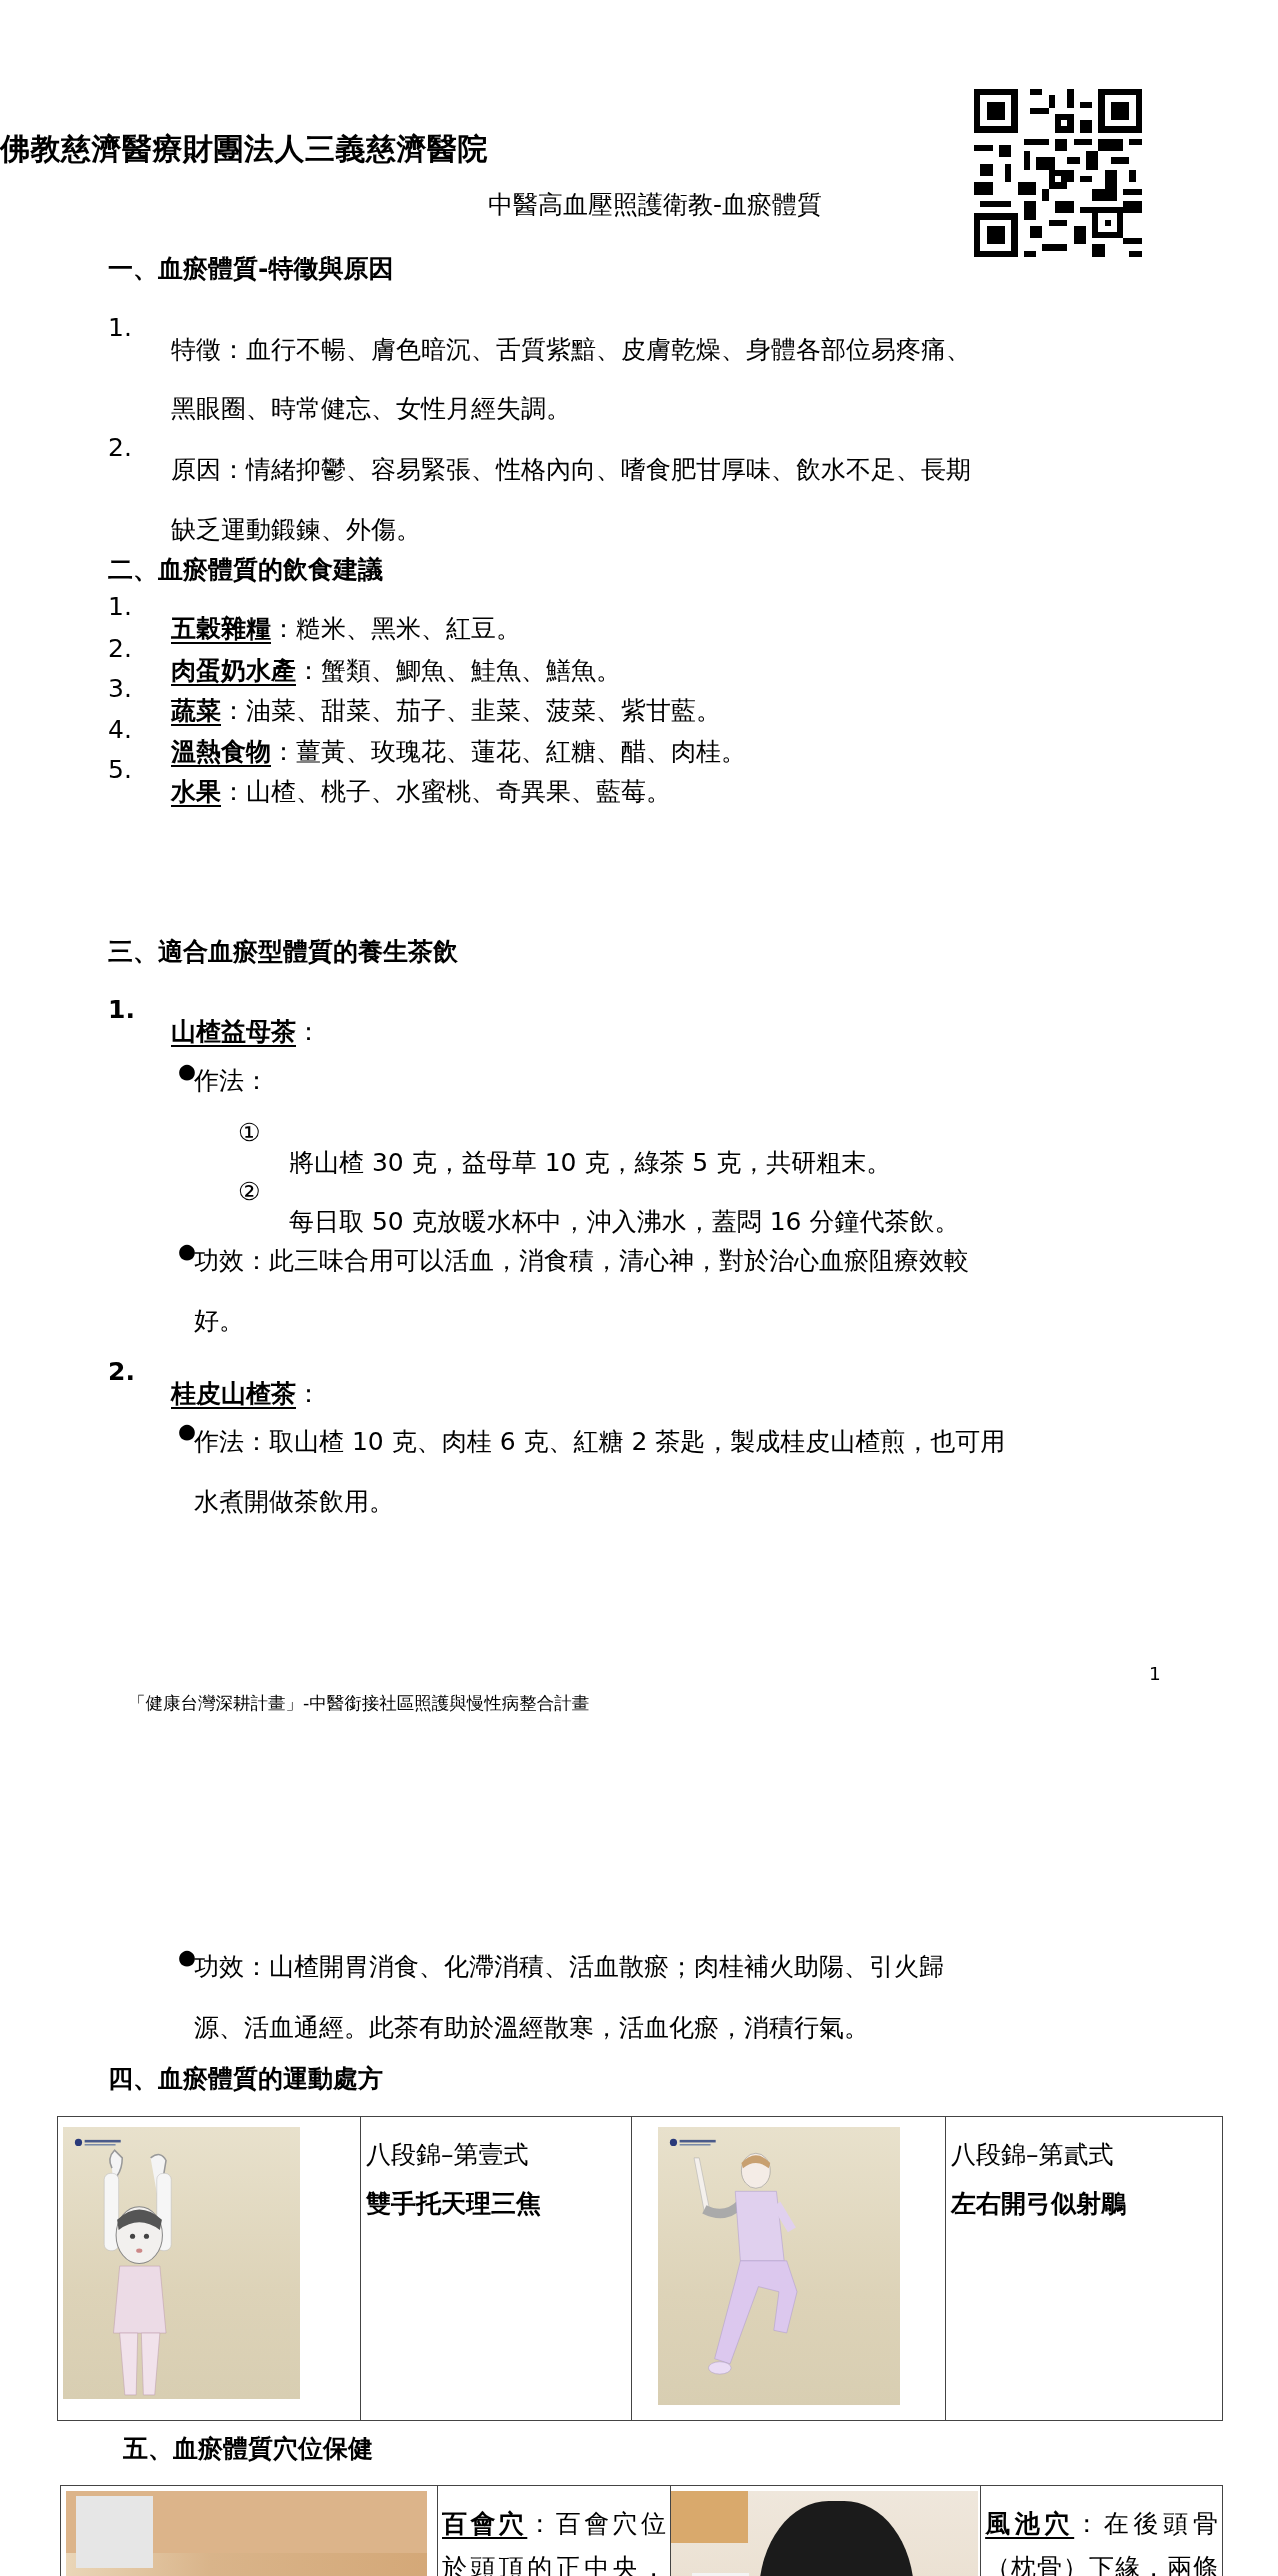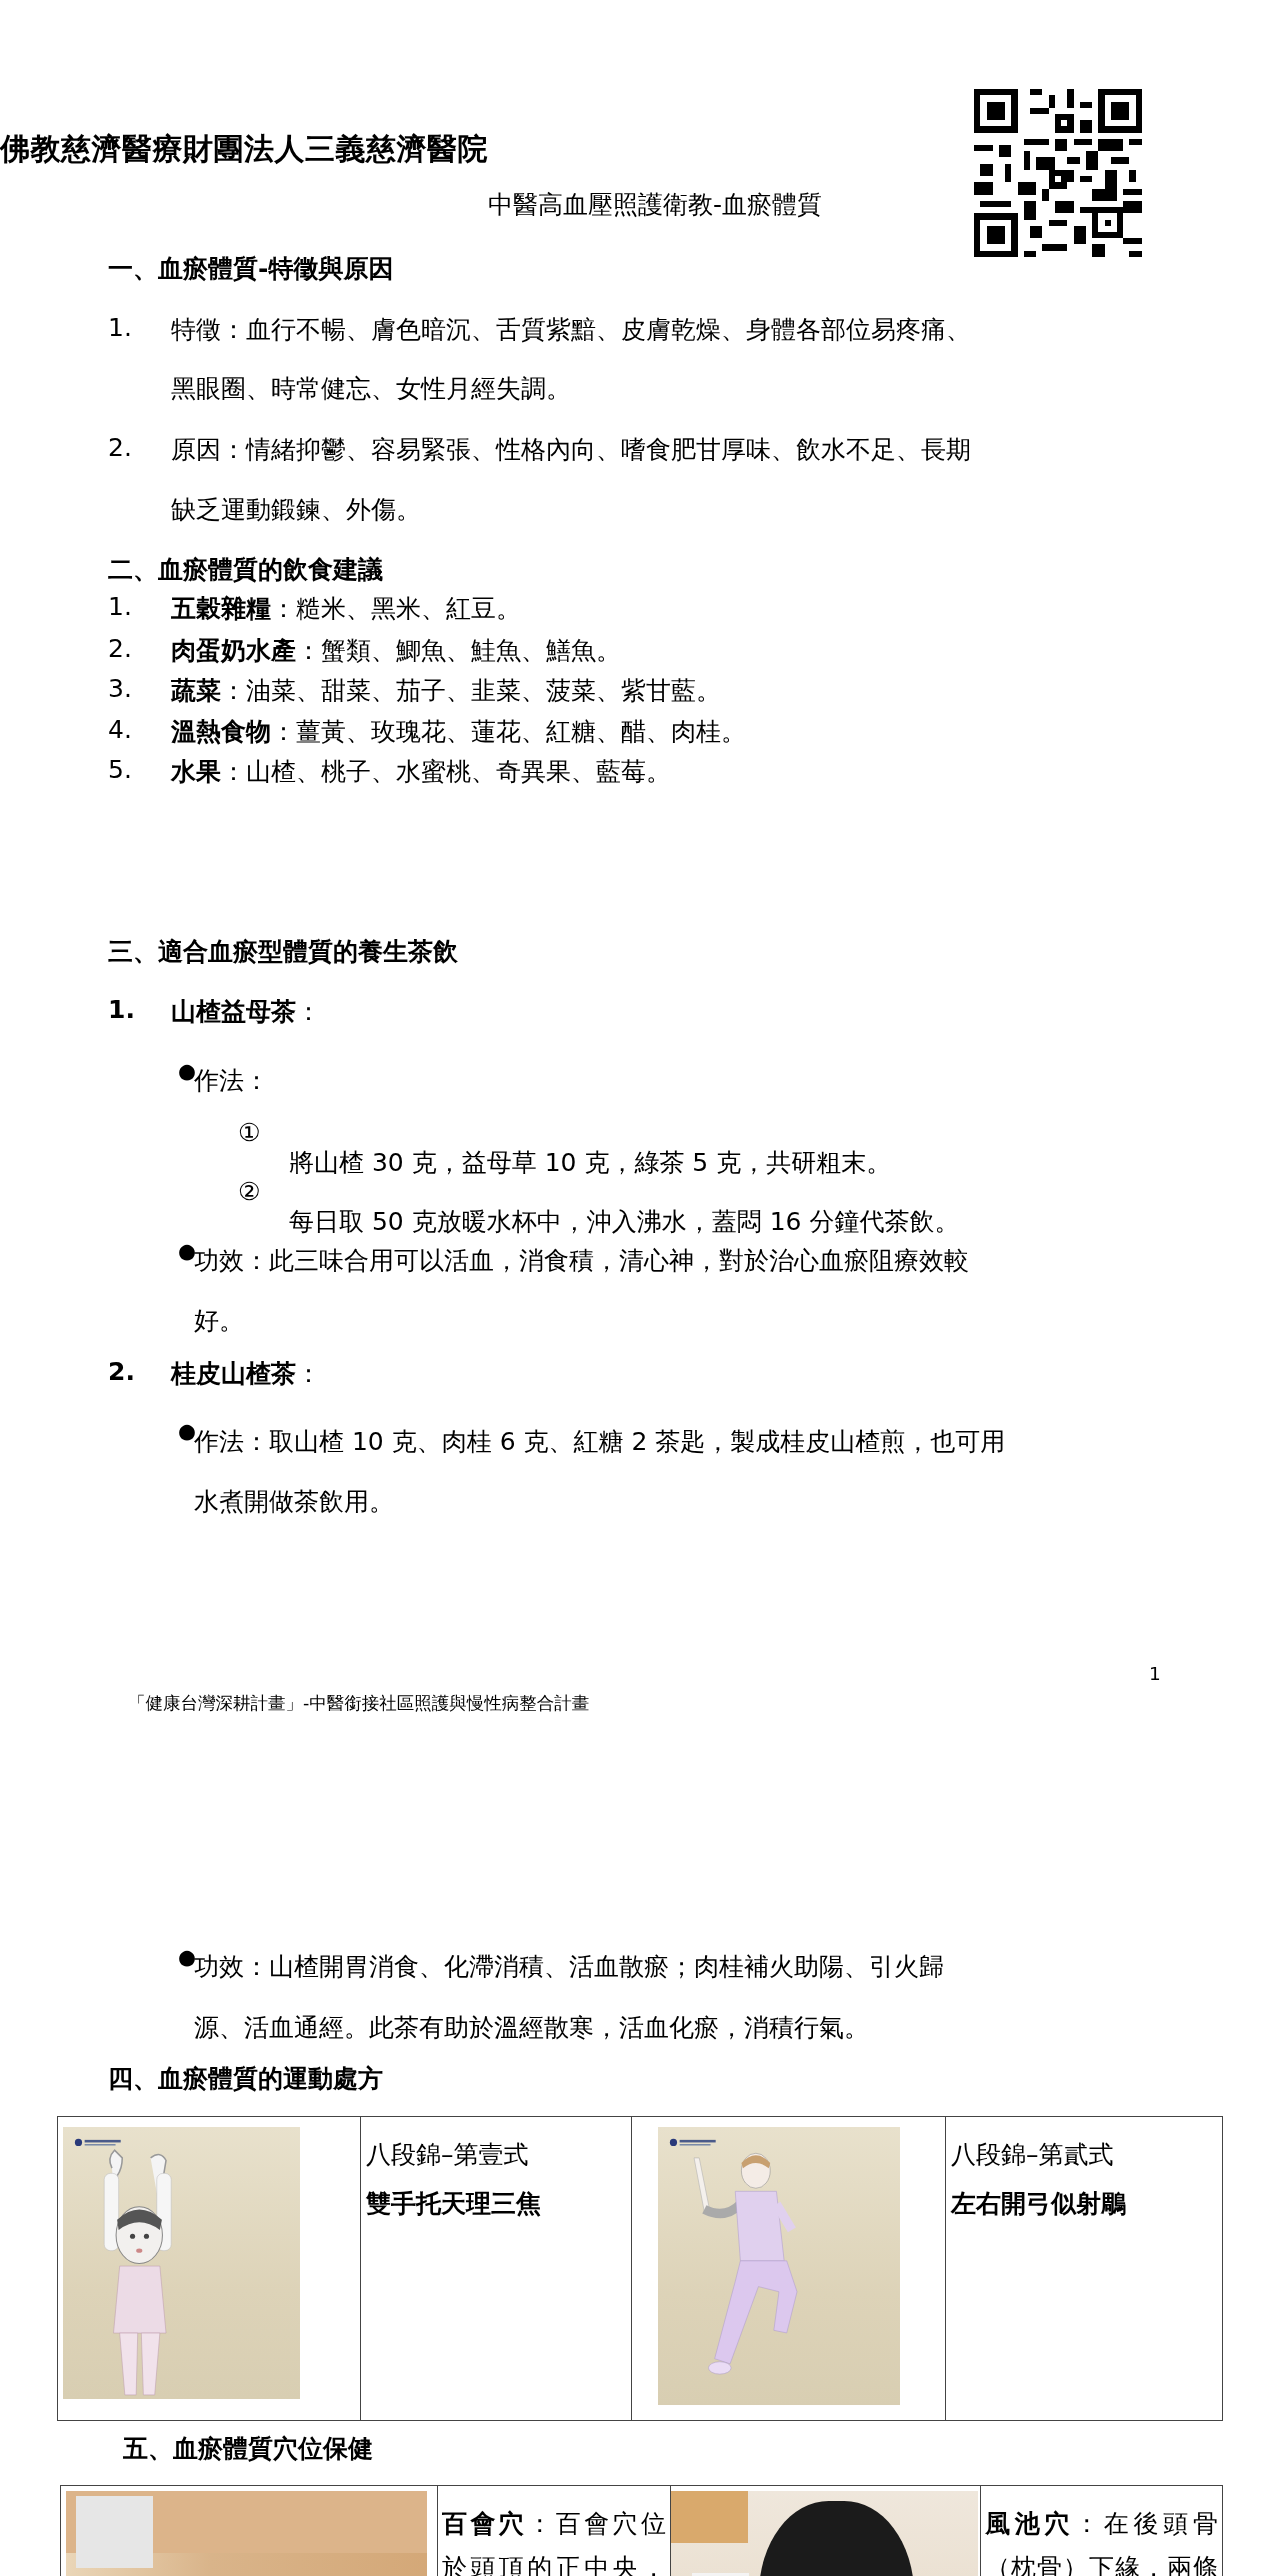--- a/index.html
+++ b/index.html
@@ -3,22 +3,22 @@
 <meta charset="utf-8">
 <style>
   html, body { margin: 0; padding: 0; background: #ffffff; }
   body { width: 1278px; height: 3616px; position: relative; overflow: hidden;
          font-family: "DejaVu Sans", "Liberation Sans", sans-serif; color: #000; }
   .abs { position: absolute; }
   .title { left: 0; width: 1278px; font-weight: bold; font-size: 30px; top: 129px; letter-spacing: 0.5px; }
   .subtitle { left: 16px; width: 1278px; text-align: center; font-size: 25px; top: 188px; }
   .h { font-weight: bold; font-size: 25px; left: 108px; }
   .num { position: absolute; left: 108px; font-size: 25px; }
-  .indent { position: absolute; left: 171px; font-size: 25px; width: 1005px; }
-  .u { text-decoration-thickness: 2.1px; text-underline-offset: 5.2px; font-weight: bold; }
+  .indent { position: absolute; left: 171px; font-size: 25px; width: 1005px; margin-top: 20px; }
+  .u { text-decoration: underline; text-decoration-thickness: 2.1px; text-underline-offset: 5.2px; font-weight: bold; }
   .bullet { position: absolute; left: 178px; font-size: 20.6px; }
   .btext { position: absolute; left: 194px; font-size: 25px; width: 969px; margin-top: 8px; }
   .circ { position: absolute; left: 238px; font-size: 25px; }
   .ctext { position: absolute; left: 289px; font-size: 25px; margin-top: 28px; }
   .footer { font-size: 17.5px; left: 128px; }
   .pagenum { font-size: 18.5px; left: 1149px; }
   .qr { left: 968px; top: 83px; width: 180px; height: 180px; background: #fff; }
   table.t { position: absolute; border-collapse: collapse; }
   table.t td { border: 1px solid #444; vertical-align: top; padding: 0; }
   .img-ill { background: linear-gradient(180deg, #e8e1cc 0%, #ddd3b8 60%, #d8ceb2 100%); position: relative; }

